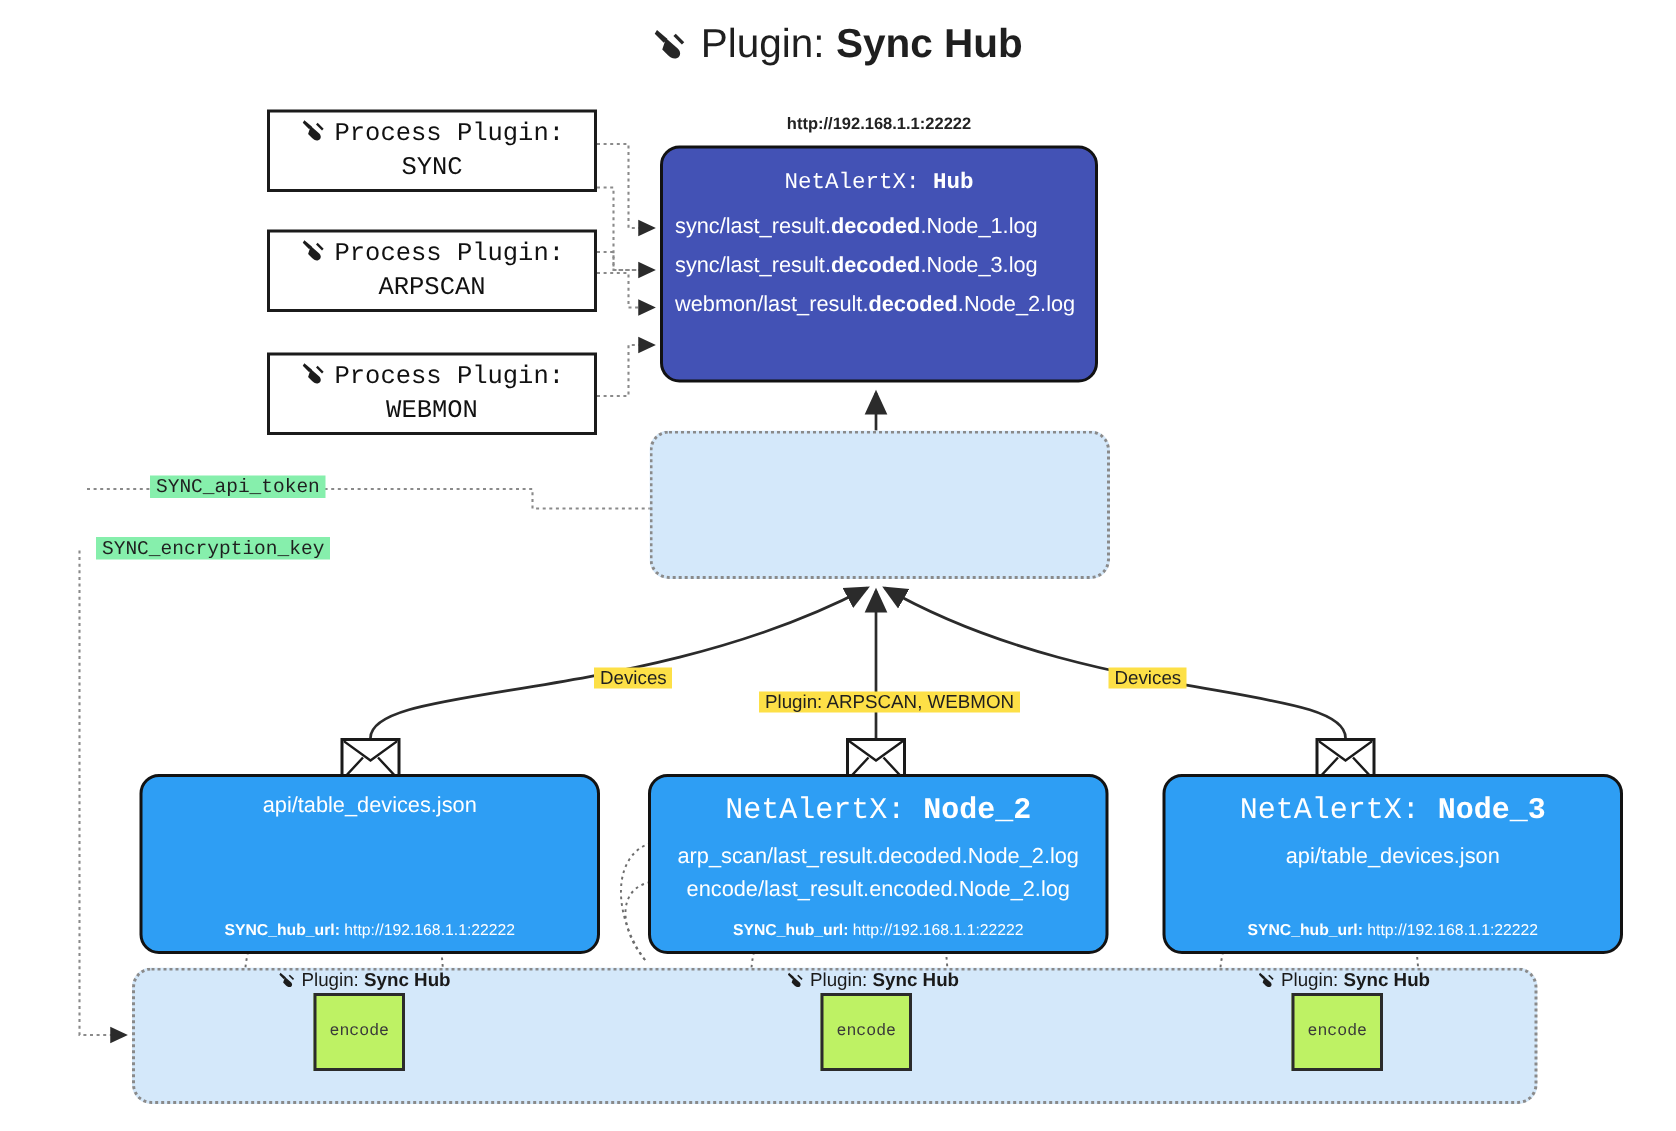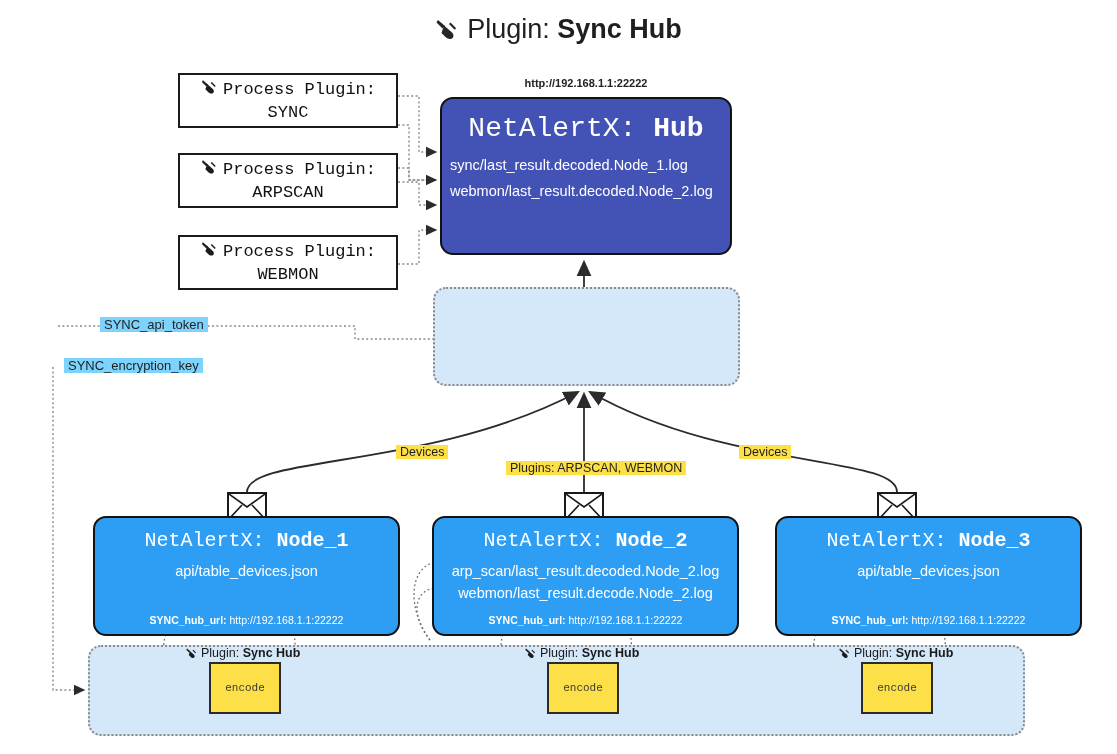--- a/index.html
+++ b/index.html
@@ -22,24 +22,24 @@
         line-height:1.25;}
   .pbox .row1{display:flex;align-items:center;gap:3px;white-space:nowrap;}
   .pbox .row2{white-space:nowrap;}
 
   
   #hub{left:440px;top:97px;width:292px;height:158px;background:#4352b5;
        border:2px solid #121212;border-radius:13px;}
   #huburl{left:440px;top:77px;width:292px;text-align:center;font-size:11px;
           font-weight:bold;color:#222;}
   #hubtitle{margin-top:14px;text-align:center;font-family:"Liberation Mono",monospace;
-            font-size:28px;color:#fff;}
+            font-size:15px;color:#fff;}
   #hubtitle .bold{font-weight:bold;}
   .hubline{color:#ffffff;font-size:14.5px;white-space:nowrap;margin-left:8px;line-height:1.79;}
-  .hubline b{font-weight:normal;text-align:right;}
+  .hubline b{font-weight:bold;text-align:right;}
   #hublines{margin-top:9px;}
 
   
   #decodewrap{left:433px;top:287px;width:307px;height:99px;background:#d4e8fa;
               border:2px dotted #8a8a8a;border-radius:13px;}
   #decode{left:503px;top:297px;width:167px;height:79px;background:#fff;
           border:2px solid #2b2b2b;display:flex;align-items:center;justify-content:center;
           font-family:"Liberation Mono",monospace;font-size:19px;color:#2a2a2a;}
 
   
@@ -60,26 +60,26 @@
 
   
   .env{width:40px;height:29px;background:#fff;border:2px solid #1a1a1a;}
 
   
   #bottombar{left:88px;top:645px;width:937px;height:91px;background:#d4e8fa;
              border:2px dotted #8a8a8a;border-radius:13px;}
   .plabel{font-size:12.5px;color:#1a1a1a;white-space:nowrap;}
   .plabel .bold{font-weight:bold;}
   .plabel .plug{display:inline-block;vertical-align:-2px;margin-right:2px;}
-  .encbox{width:72px;height:52px;background:#fde047;border:2px solid #2b2b2b;
+  .encbox{width:61px;height:52px;background:#bef264;border:2px solid #2b2b2b;
           display:flex;align-items:center;justify-content:center;
           font-family:"Liberation Mono",monospace;font-size:11px;color:#3a3a3a;}
 
   
-  .tlabel{font-size:13px;color:#1f1f1f;background:#7dd3fc;padding:0 4px;white-space:nowrap;}
+  .tlabel{font-size:13px;color:#1f1f1f;background:#86efac;padding:0 4px;white-space:nowrap;font-family:Liberation Mono, monospace;}
 </style>
 </head>
 <body>
 
 <div id="stage">
 
   <svg id="wires" viewBox="0 0 1117 754">
     <defs>
       <marker id="ah" markerWidth="9" markerHeight="9" refX="7.5" refY="4.5" orient="auto">
         <path d="M0,0.6 L8.4,4.5 L0,8.4 z" fill="#2b2b2b"></path>
@@ -194,71 +194,68 @@
   </div>
 
   <div class="abs" id="huburl">http://192.168.1.1:22222</div>
   <div class="abs" id="hub">
     <div id="hubtitle">
       <span>NetAlertX:</span>
       <span class="bold">Hub</span>
     </div>
     <div id="hublines">
       <div class="hubline"><span>sync/last_result.</span><b>decoded</b><span>.Node_1.log</span></div>
+      <div class="hubline"><span>sync/last_result.</span><b>decoded</b><span>.Node_3.log</span></div>
       <div class="hubline"><span>webmon/last_result.</span><b>decoded</b><span>.Node_2.log</span></div>
     </div>
   </div>
 
   <div class="abs" id="decodewrap"></div>
 
   <div class="abs tlabel" style="left:100px;top:317px">SYNC_api_token</div>
   <div class="abs tlabel" style="left:64px;top:358px">SYNC_encryption_key</div>
 
   <div class="abs elabel" style="left:396px;top:445px">Devices</div>
   <div class="abs elabel" style="left:739px;top:445px">Devices</div>
-  <div class="abs elabel" style="left:506px;top:461px">Plugins: ARPSCAN, WEBMON</div>
+  <div class="abs elabel" style="left:506px;top:461px">Plugin: ARPSCAN, WEBMON</div>
 
   <div class="abs env" style="left:227px;top:492px">
     <svg width="36" height="25" viewBox="0 0 36 25">
         <path d="M0,0 L18,13 L36,0 M0,25 L13,11 M36,25 L23,11" stroke="#1a1a1a" stroke-width="1.6" fill="none"></path>
       </svg>
   </div>
   <div class="abs env" style="left:564px;top:492px">
     <svg width="36" height="25" viewBox="0 0 36 25">
         <path d="M0,0 L18,13 L36,0 M0,25 L13,11 M36,25 L23,11" stroke="#1a1a1a" stroke-width="1.6" fill="none"></path>
       </svg>
   </div>
   <div class="abs env" style="left:877px;top:492px">
     <svg width="36" height="25" viewBox="0 0 36 25">
         <path d="M0,0 L18,13 L36,0 M0,25 L13,11 M36,25 L23,11" stroke="#1a1a1a" stroke-width="1.6" fill="none"></path>
       </svg>
   </div>
 
   <div class="abs node" style="left:93px;top:516px">
-    <div class="ntitle">
-      <span>NetAlertX:</span>
-      <span class="bold">Node_1</span>
-    </div>
     <div class="nlines">
       <div class="nline">api/table_devices.json</div>
     </div>
     <div class="nurl">
       <b>SYNC_hub_url:</b>
       <span>http://192.168.1.1:22222</span>
     </div>
   </div>
 
   <div class="abs node" style="left:432px;top:516px">
     <div class="ntitle">
       <span>NetAlertX:</span>
       <span class="bold">Node_2</span>
     </div>
     <div class="nlines">
       <div class="nline">arp_scan/last_result.decoded.Node_2.log</div>
-      <div class="nline">webmon/last_result.decode.Node_2.log</div>
+      <div class="nline">encode/last_result.encoded.Node_2.log</div>
     </div>
     <div class="nurl">
       <b>SYNC_hub_url:</b>
       <span>http://192.168.1.1:22222</span>
     </div>
   </div>
 
   <div class="abs node" style="left:775px;top:516px">
     <div class="ntitle">
       <span>NetAlertX:</span>

